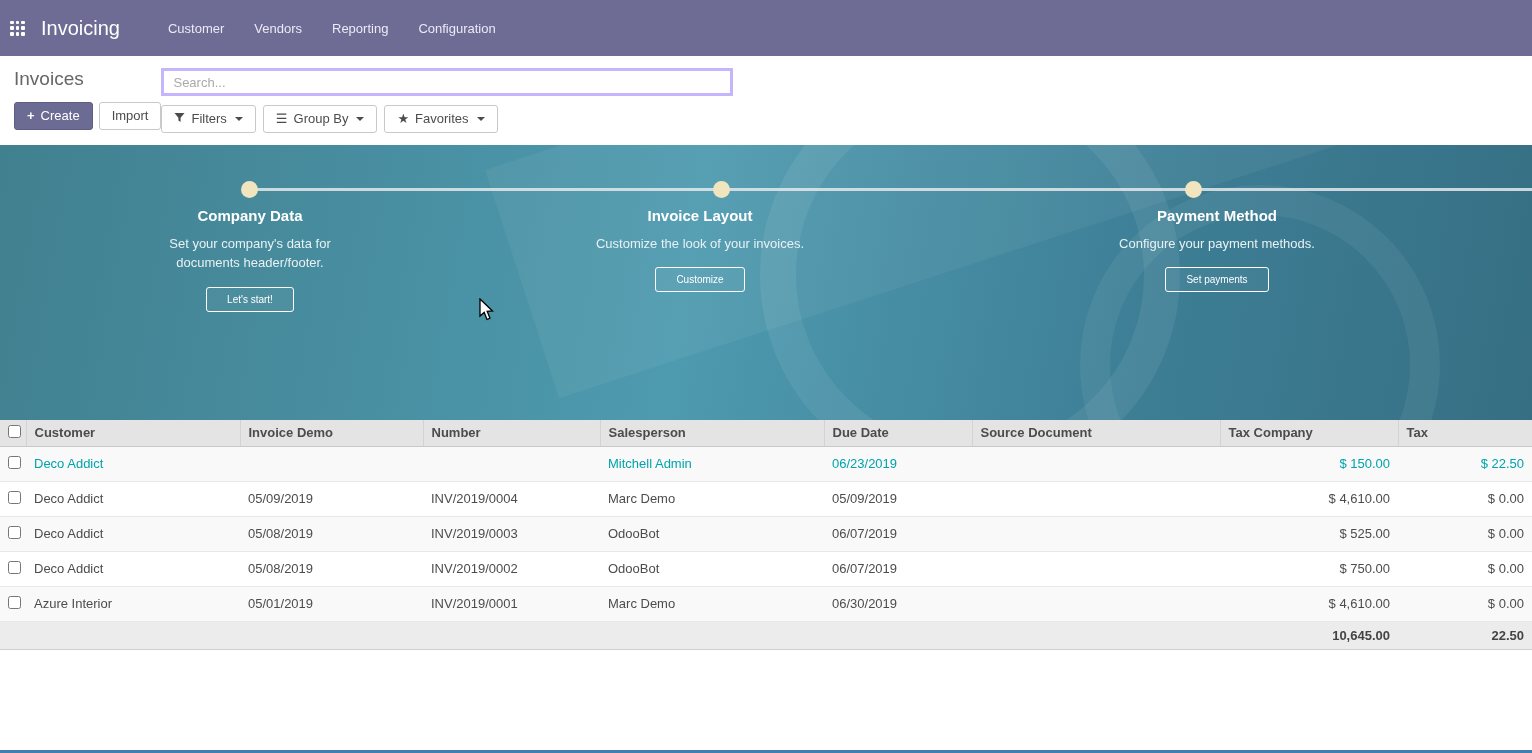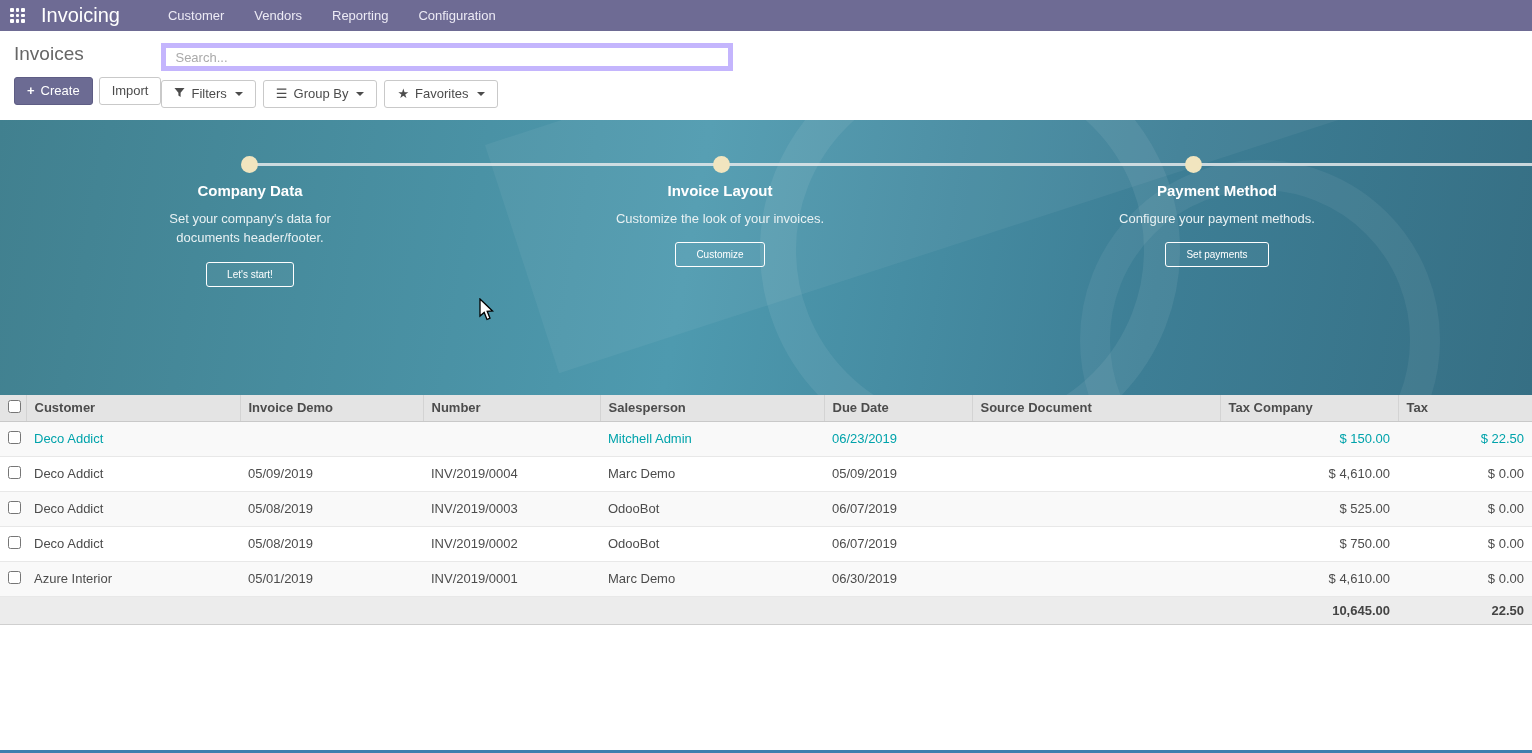--- a/index.html
+++ b/index.html
@@ -8,21 +8,21 @@
     font-family: "Liberation Sans", sans-serif;
     font-size: 13px;
     color: #4c4c4c;
     background: #fff;
     position: relative;
     overflow: hidden;
   }
 
   
   .navbar {
-    height: 31px;
+    height: 56px;
     background: #6e6b94;
     display: flex;
     align-items: center;
     padding: 0 16px 0 10px;
   }
   .apps-icon {
     width: 15px; height: 15px;
     display: grid;
     grid-template-columns: repeat(3, 1fr);
     gap: 2px;
@@ -74,21 +74,21 @@
   .plus-icon { font-weight: bold; font-size: 13px; }
   .cp-right {
     width: 572px;
     display: flex;
     flex-direction: column;
     gap: 9px;
   }
   .search-input {
     width: 100%;
     height: 28px;
-    border: 5px solid #c4b5fd;
+    border: 3px solid #c4b5fd;
     padding: 4px 9px;
     font-family: "Liberation Sans", sans-serif;
     font-size: 13px;
     color: #555;
     outline: none;
   }
   .search-input::placeholder { color: #aaa; }
   .filter-row { display: flex; gap: 7px; }
   .caret {
     width: 0; height: 0;
@@ -292,21 +292,21 @@
   <div class="timeline-line"></div>
   <div class="timeline-dot" style="left:241px;"></div>
   <div class="timeline-dot" style="left:713px;"></div>
   <div class="timeline-dot" style="left:1185px;"></div>
 
   <div class="step" style="left:90px;">
     <h3>Company Data</h3>
     <p>Set your company's data for documents header/footer.</p>
     <button class="banner-btn">Let's start!</button>
   </div>
-  <div class="step" style="left:560px;">
+  <div class="step" style="left:540px;">
     <h3>Invoice Layout</h3>
     <p>Customize the look of your invoices.</p>
     <button class="banner-btn">Customize</button>
   </div>
   <div class="step" style="left:1057px;">
     <h3>Payment Method</h3>
     <p>Configure your payment methods.</p>
     <button class="banner-btn">Set payments</button>
   </div>
 </div>

